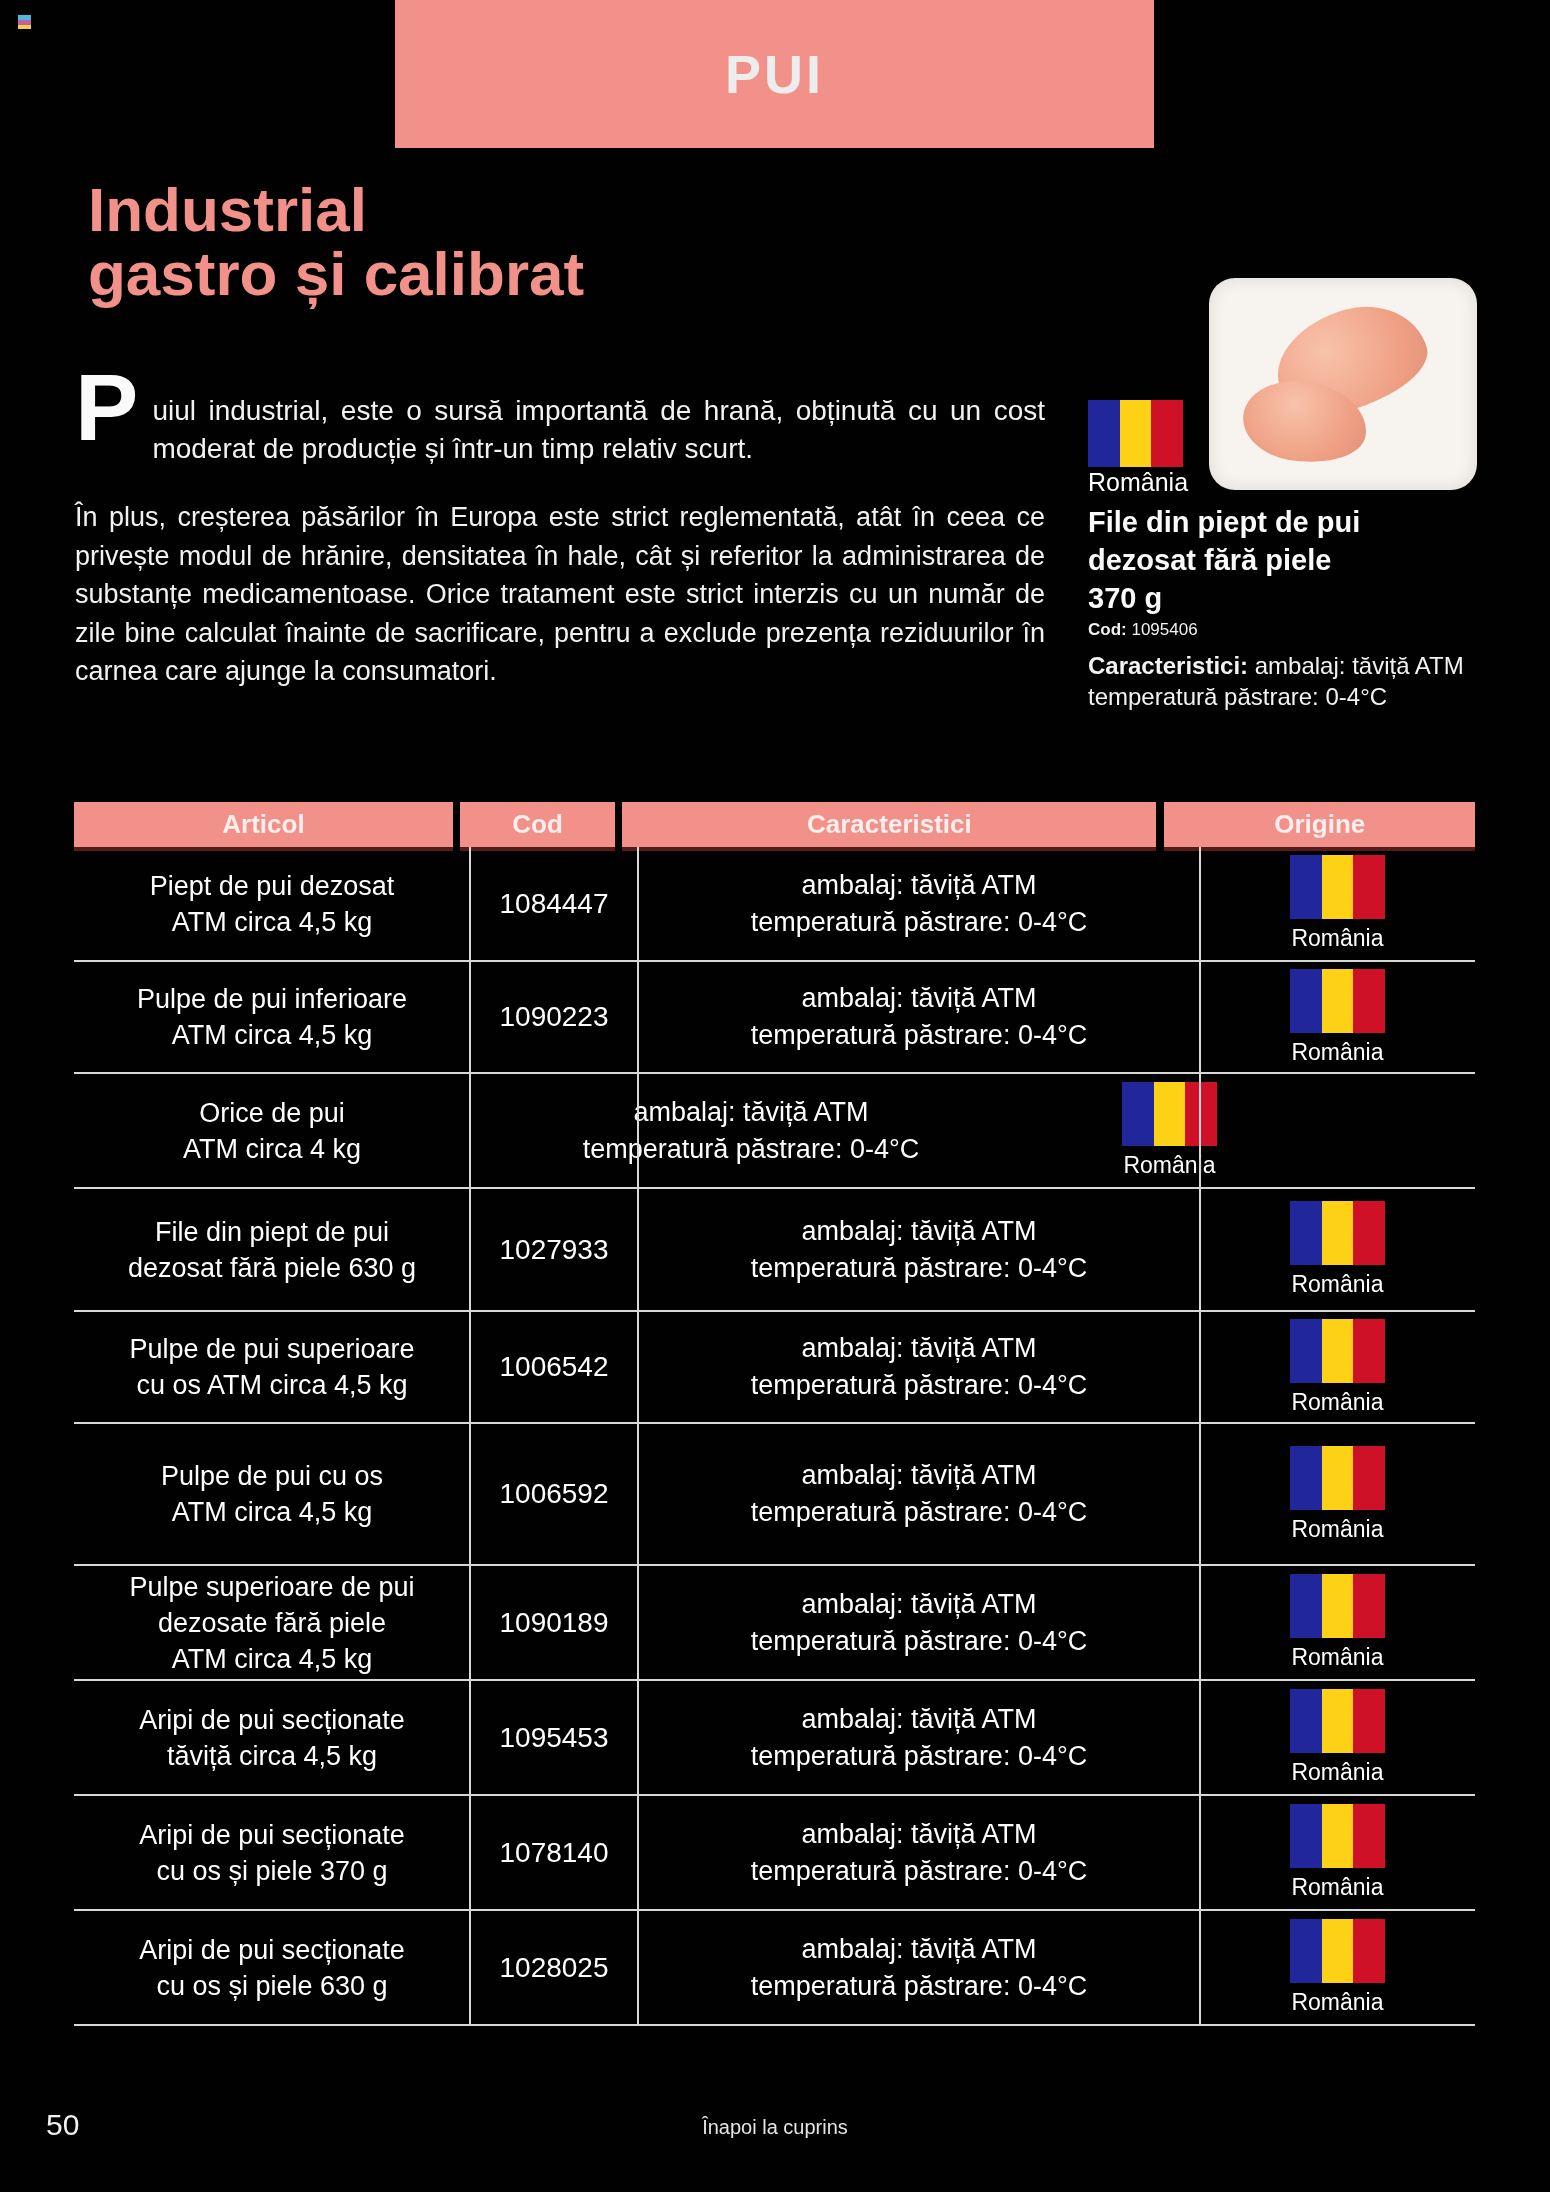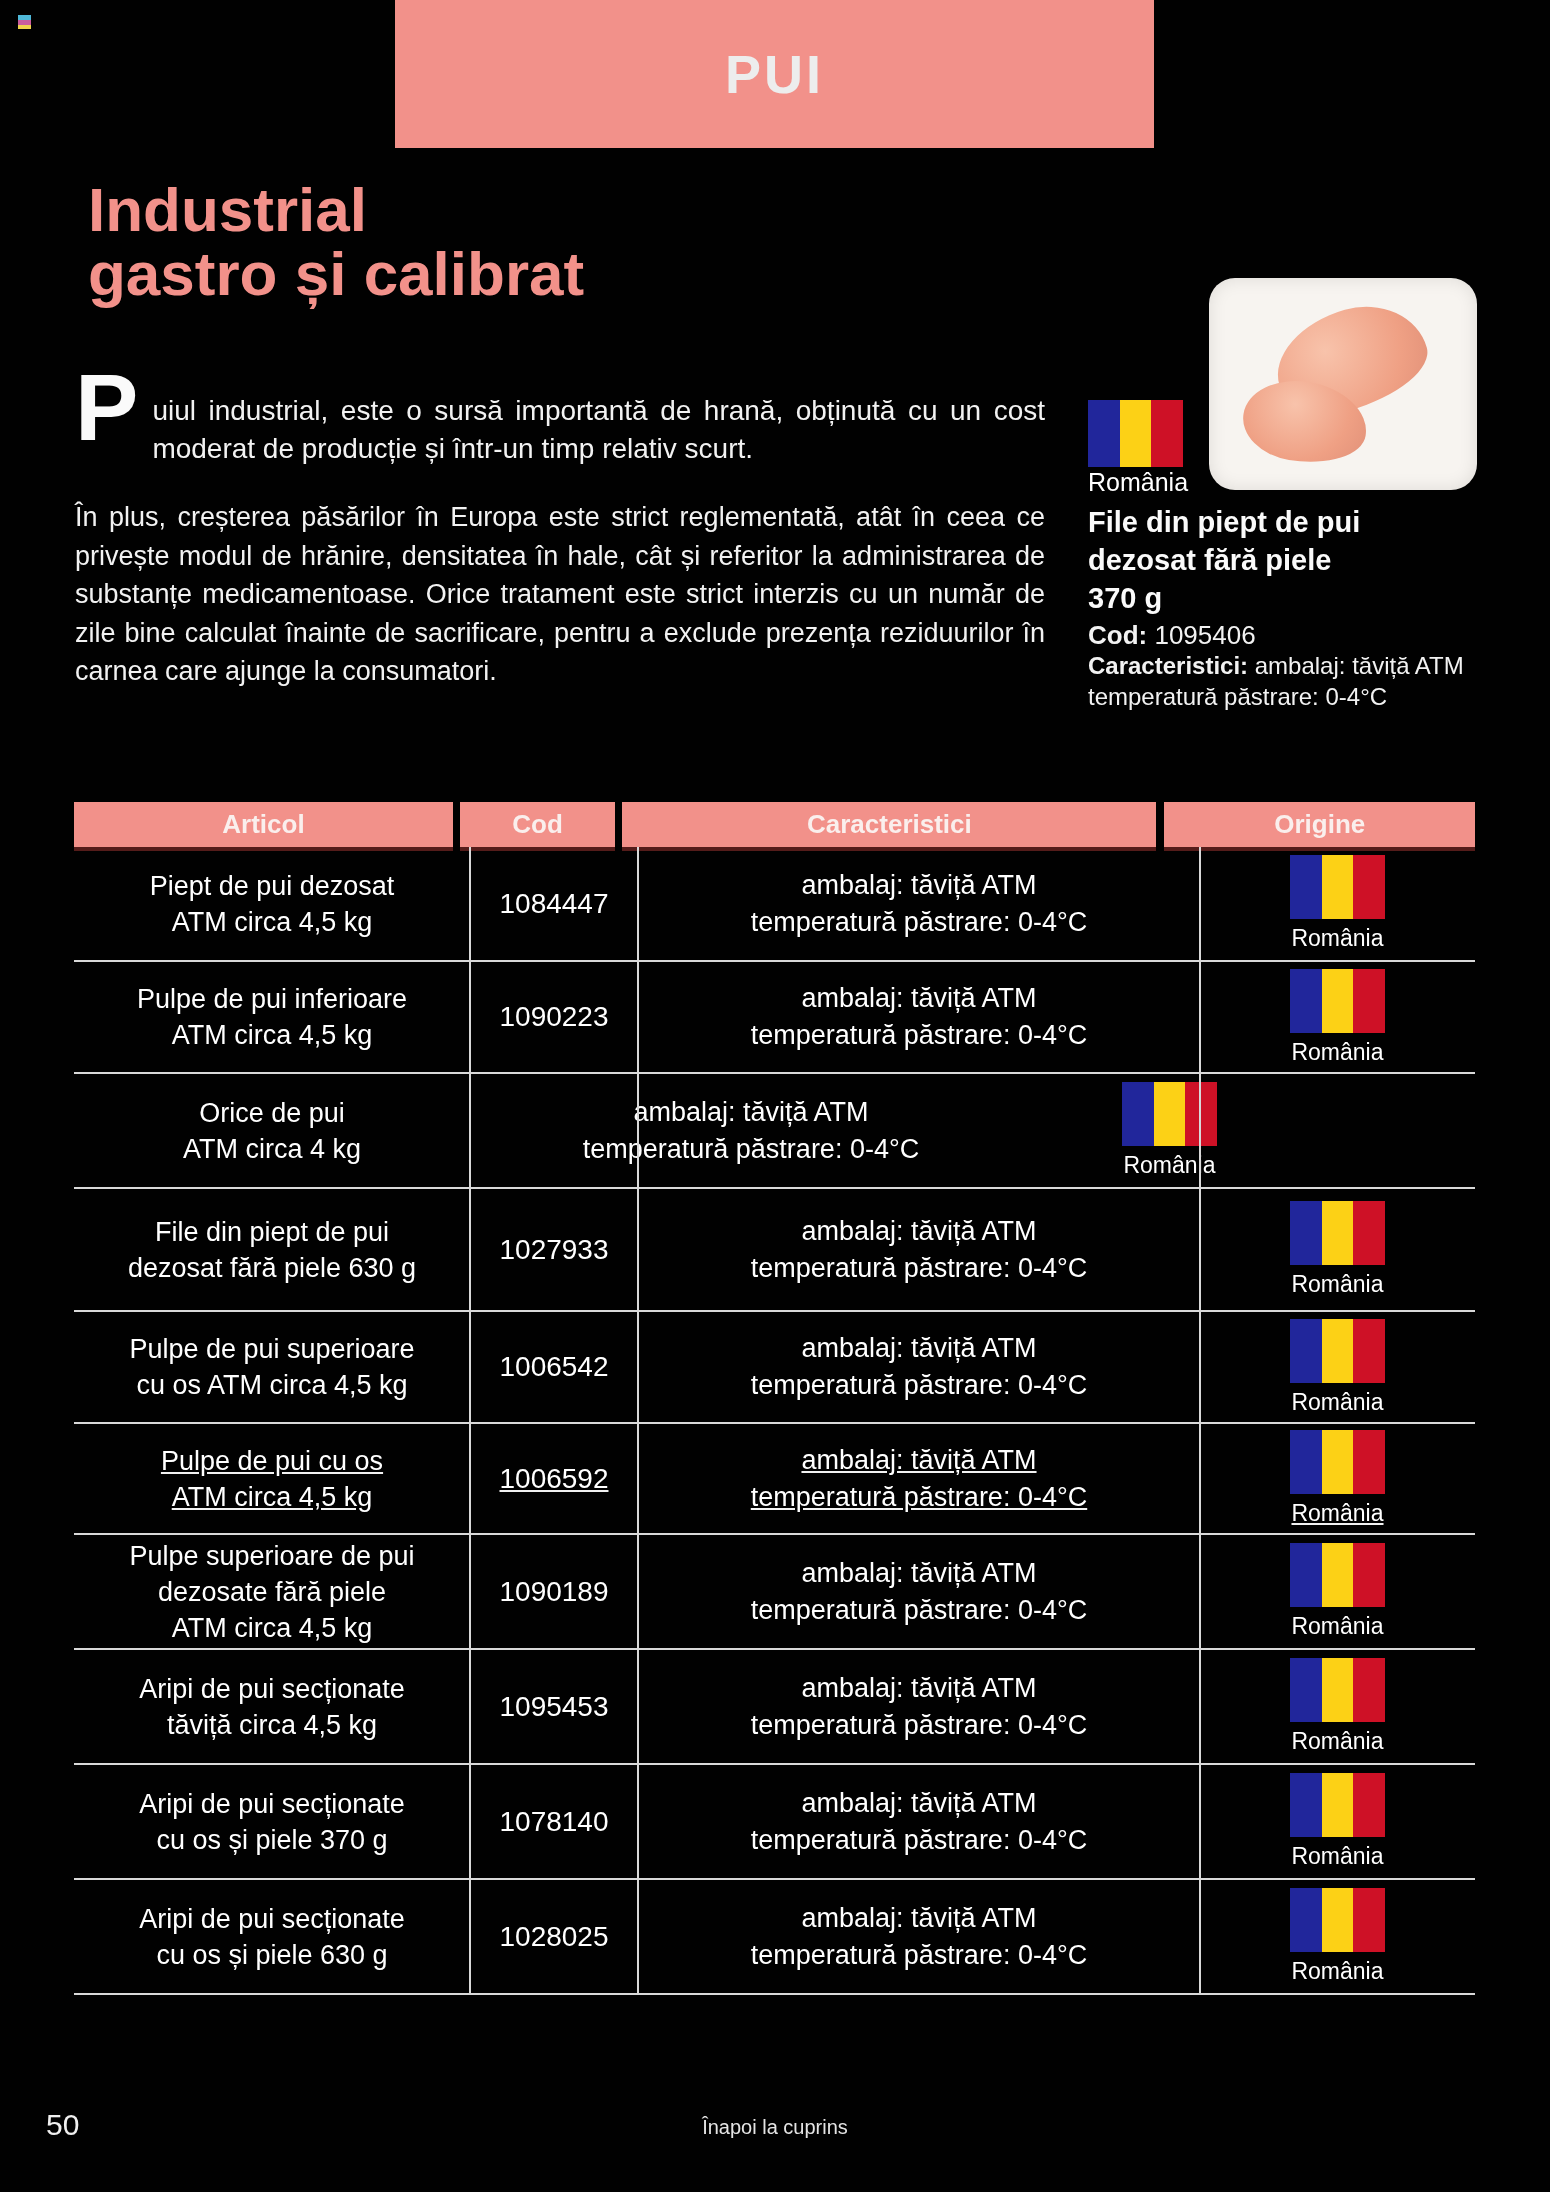--- a/index.html
+++ b/index.html
@@ -88,21 +88,21 @@
     left:34px;top:104px;width:124px;height:80px;
     transform:rotate(9deg);
     border-radius:48% 52% 58% 42%/52% 55% 45% 48%;
     background:radial-gradient(circle at 40% 30%,var(--chicken-light),var(--chicken-mid) 60%,var(--chicken-dark));
   }
   .featured-title{
     position:absolute;left:1088px;top:503px;width:420px;
     font-size:29px;font-weight:bold;line-height:38px;color:#FAFAFA;
   }
   .featured-cod{
-    position:absolute;left:1088px;top:620px;font-size:26px;color:var(--text);
+    position:absolute;left:1088px;top:620px;font-size:17px;color:var(--text);
   }
   .featured-caract{
     position:absolute;left:1088px;top:650px;width:430px;
     font-size:24px;line-height:31px;color:var(--text);
   }
   .b{font-weight:bold;}
   
   .products-table{position:absolute;left:74px;top:802px;width:1401px;}
   .thead{display:flex;height:45px;border-radius:15px;}
   .th{
@@ -121,21 +121,21 @@
   .vline-3{left:1125px;}
   .trow{
     display:flex;height:115px;border-bottom:2px solid var(--divider);
   }
   .trow:nth-child(1){height:126px;}
   .trow:nth-child(2){height:114px;}
   .trow:nth-child(3){height:116px;}
   .trow:nth-child(5){height:112px;}
   .trow:nth-child(7){height:123px;}
   .trow:nth-child(8){height:112px;}
-  .trow:nth-child(9){height:111px;text-decoration:underline;}
+  .trow:nth-child(9){height:142px;}
   .cell{
     display:flex;flex-direction:column;align-items:center;justify-content:center;
     text-align:center;color:#FFFFFF;
   }
   .c-articol{width:396px;font-size:27px;line-height:36px;}
   .c-cod{width:168px;font-size:28px;}
   .c-caract{width:562px;font-size:27px;line-height:37px;}
   .c-origine{width:275px;}
   .row-flag{
     width:95px;height:64px;margin-bottom:6px;

